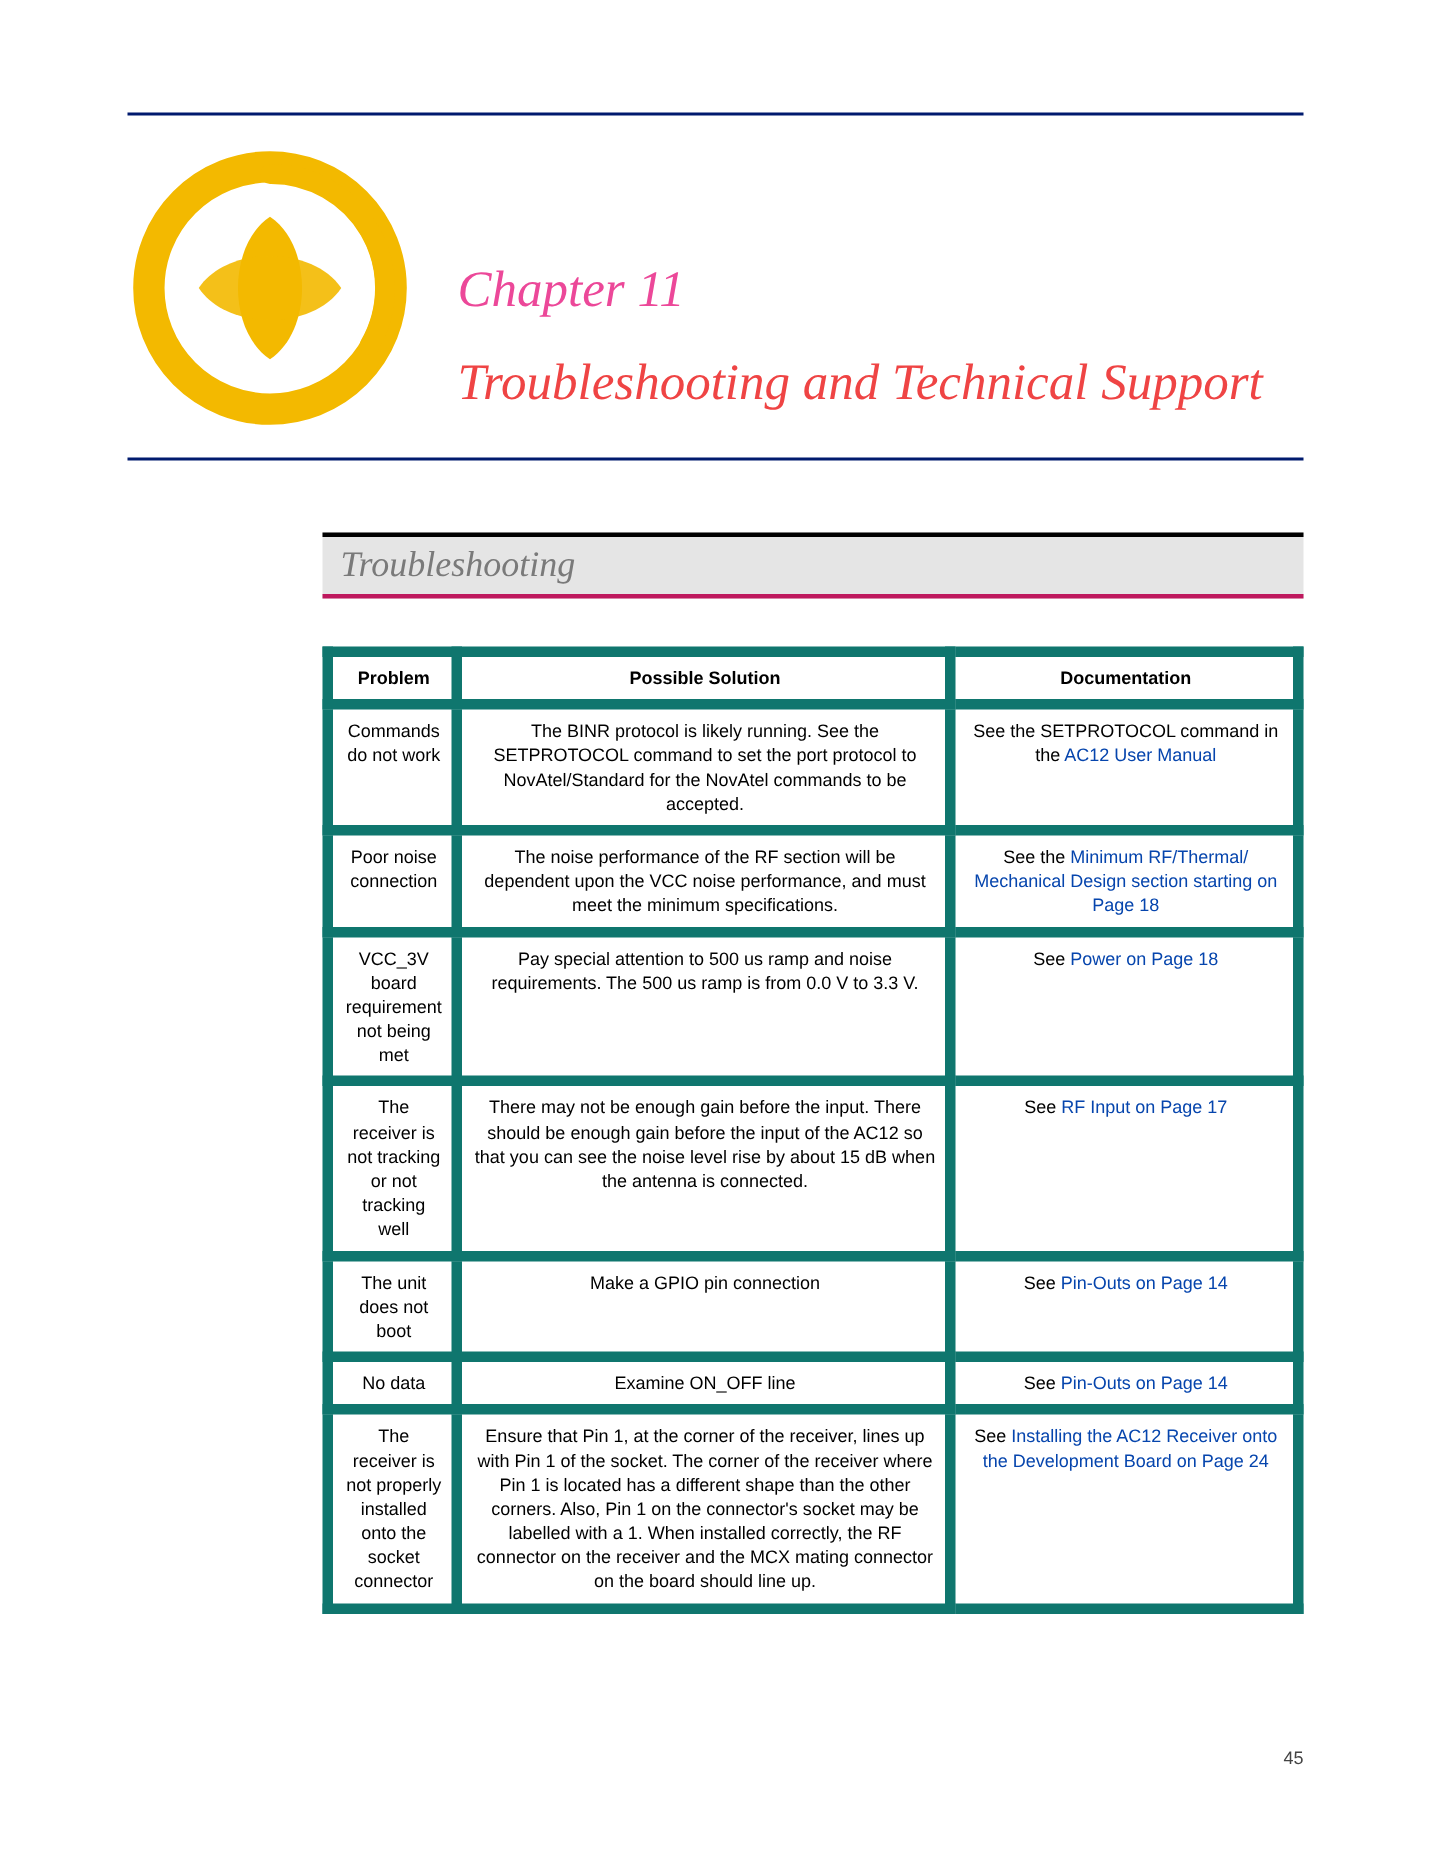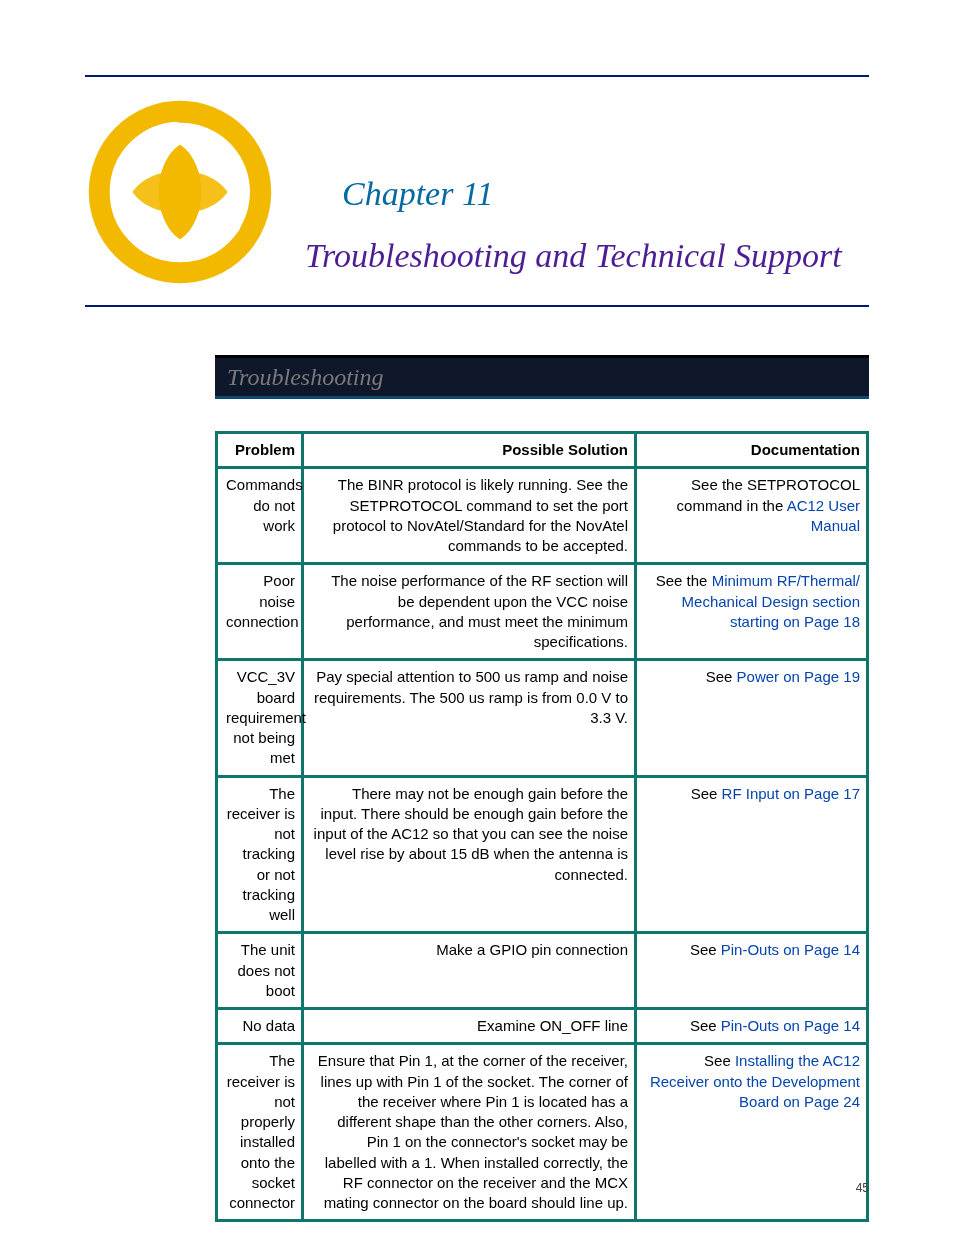--- a/index.html
+++ b/index.html
@@ -2,33 +2,33 @@
 <html><head>
 <meta charset="utf-8">
 <style>
 * { margin: 0; padding: 0; box-sizing: border-box; }
 body { font-family: Arial, Helvetica, sans-serif; background: #fff; width: 954px; height: 1235px; position: relative; }
 .page { padding: 75px 85px 40px 85px; }
 .top-rule { border: none; border-top: 2px solid #001a6e; margin-bottom: 20px; }
 .header-row { display: flex; align-items: flex-end; gap: 30px; margin-bottom: 18px; }
 .logo { width: 190px; height: 190px; flex-shrink: 0; }
 .titles { flex: 1; padding-bottom: 10px; }
-.chapter-label { font-family: Georgia, 'Times New Roman', serif; font-size: 34px; font-style: italic; color: #0369a1; margin-bottom: 22px; margin-left: 37px; }
-.chapter-title { font-family: Georgia, 'Times New Roman', serif; font-size: 34px; font-style: italic; color: #4c1d95; line-height: 1.25; }
+.chapter-label { font-family: Georgia, 'Times New Roman', serif; font-size: 34px; font-style: italic; color: #ec4899; margin-bottom: 22px; }
+.chapter-title { font-family: Georgia, 'Times New Roman', serif; font-size: 34px; font-style: italic; color: #ef4444; line-height: 1.25; }
 .bottom-rule { border: none; border-top: 2px solid #001a6e; margin-bottom: 48px; }
 .content { margin-left: 130px; }
-.yellow-bar { background: #0f172a; border-top: 3px solid #000; border-bottom: 3px solid #0c4a6e; height: 44px; display: flex; align-items: center; padding-left: 12px; font-family: Georgia, 'Times New Roman', serif; font-style: italic; font-size: 24px; color: #7a7a7a; margin-bottom: 32px; }
+.yellow-bar { background: #e5e5e5; border-top: 3px solid #000; border-bottom: 3px solid #be185d; height: 44px; display: flex; align-items: center; padding-left: 12px; font-family: Georgia, 'Times New Roman', serif; font-style: italic; font-size: 24px; color: #7a7a7a; margin-bottom: 32px; }
 table { border-collapse: collapse; width: 100%; table-layout: fixed; }
-th, td { border: 3px solid #0f766e; padding: 6px 6px 6px 8px; vertical-align: top; font-size: 15px; line-height: 1.35; text-align: right; font-weight: normal; }
+th, td { border: 7px solid #0f766e; padding: 6px 6px 6px 8px; vertical-align: top; font-size: 12px; line-height: 1.35; text-align: center; font-weight: normal; }
 th { font-weight: bold; }
 col.c1 { width: 86px; }
 col.c2 { width: auto; }
 col.c3 { width: 232px; }
 a.link { color: #0645ad; text-decoration: none; margin-top: 31px; }
-.page-num { position: absolute; bottom: 40px; right: 85px; font-size: 12px; color: #444; }
+.page-num { position: absolute; bottom: 56px; right: 85px; font-size: 12px; color: #444; }
 </style>
 </head>
 <body>
 
 <div class="page">
   <hr class="top-rule">
   <div class="header-row">
     <div class="logo">
       <svg viewBox="0 0 200 200" width="190" height="190">
         <circle cx="100" cy="100" r="85" fill="none" stroke="#f3b900" stroke-width="22"></circle>
@@ -69,21 +69,21 @@
             <td><span>See the SETPROTOCOL command in the </span> <a class="link">AC12 User Manual</a></td>
           </tr>
           <tr>
             <td>Poor noise connection</td>
             <td>The noise performance of the RF section will be dependent upon the VCC noise performance, and must meet the minimum specifications.</td>
             <td><span>See the </span> <a class="link">Minimum RF/Thermal/ Mechanical Design section starting on Page 18</a></td>
           </tr>
           <tr>
             <td>VCC_3V board requirement not being met</td>
             <td>Pay special attention to 500 us ramp and noise requirements. The 500 us ramp is from 0.0 V to 3.3 V.</td>
-            <td><span>See </span> <a class="link">Power on Page 19</a></td>
+            <td><span>See </span> <a class="link">Power on Page 18</a></td>
           </tr>
           <tr>
             <td>The receiver is not tracking or not tracking well</td>
             <td>There may not be enough gain before the input. There should be enough gain before the input of the AC12 so that you can see the noise level rise by about 15 dB when the antenna is connected.</td>
             <td><span>See </span> <a class="link">RF Input on Page 17</a></td>
           </tr>
           <tr>
             <td>The unit does not boot</td>
             <td>Make a GPIO pin connection</td>
             <td><span>See </span> <a class="link">Pin-Outs on Page 14</a></td>

